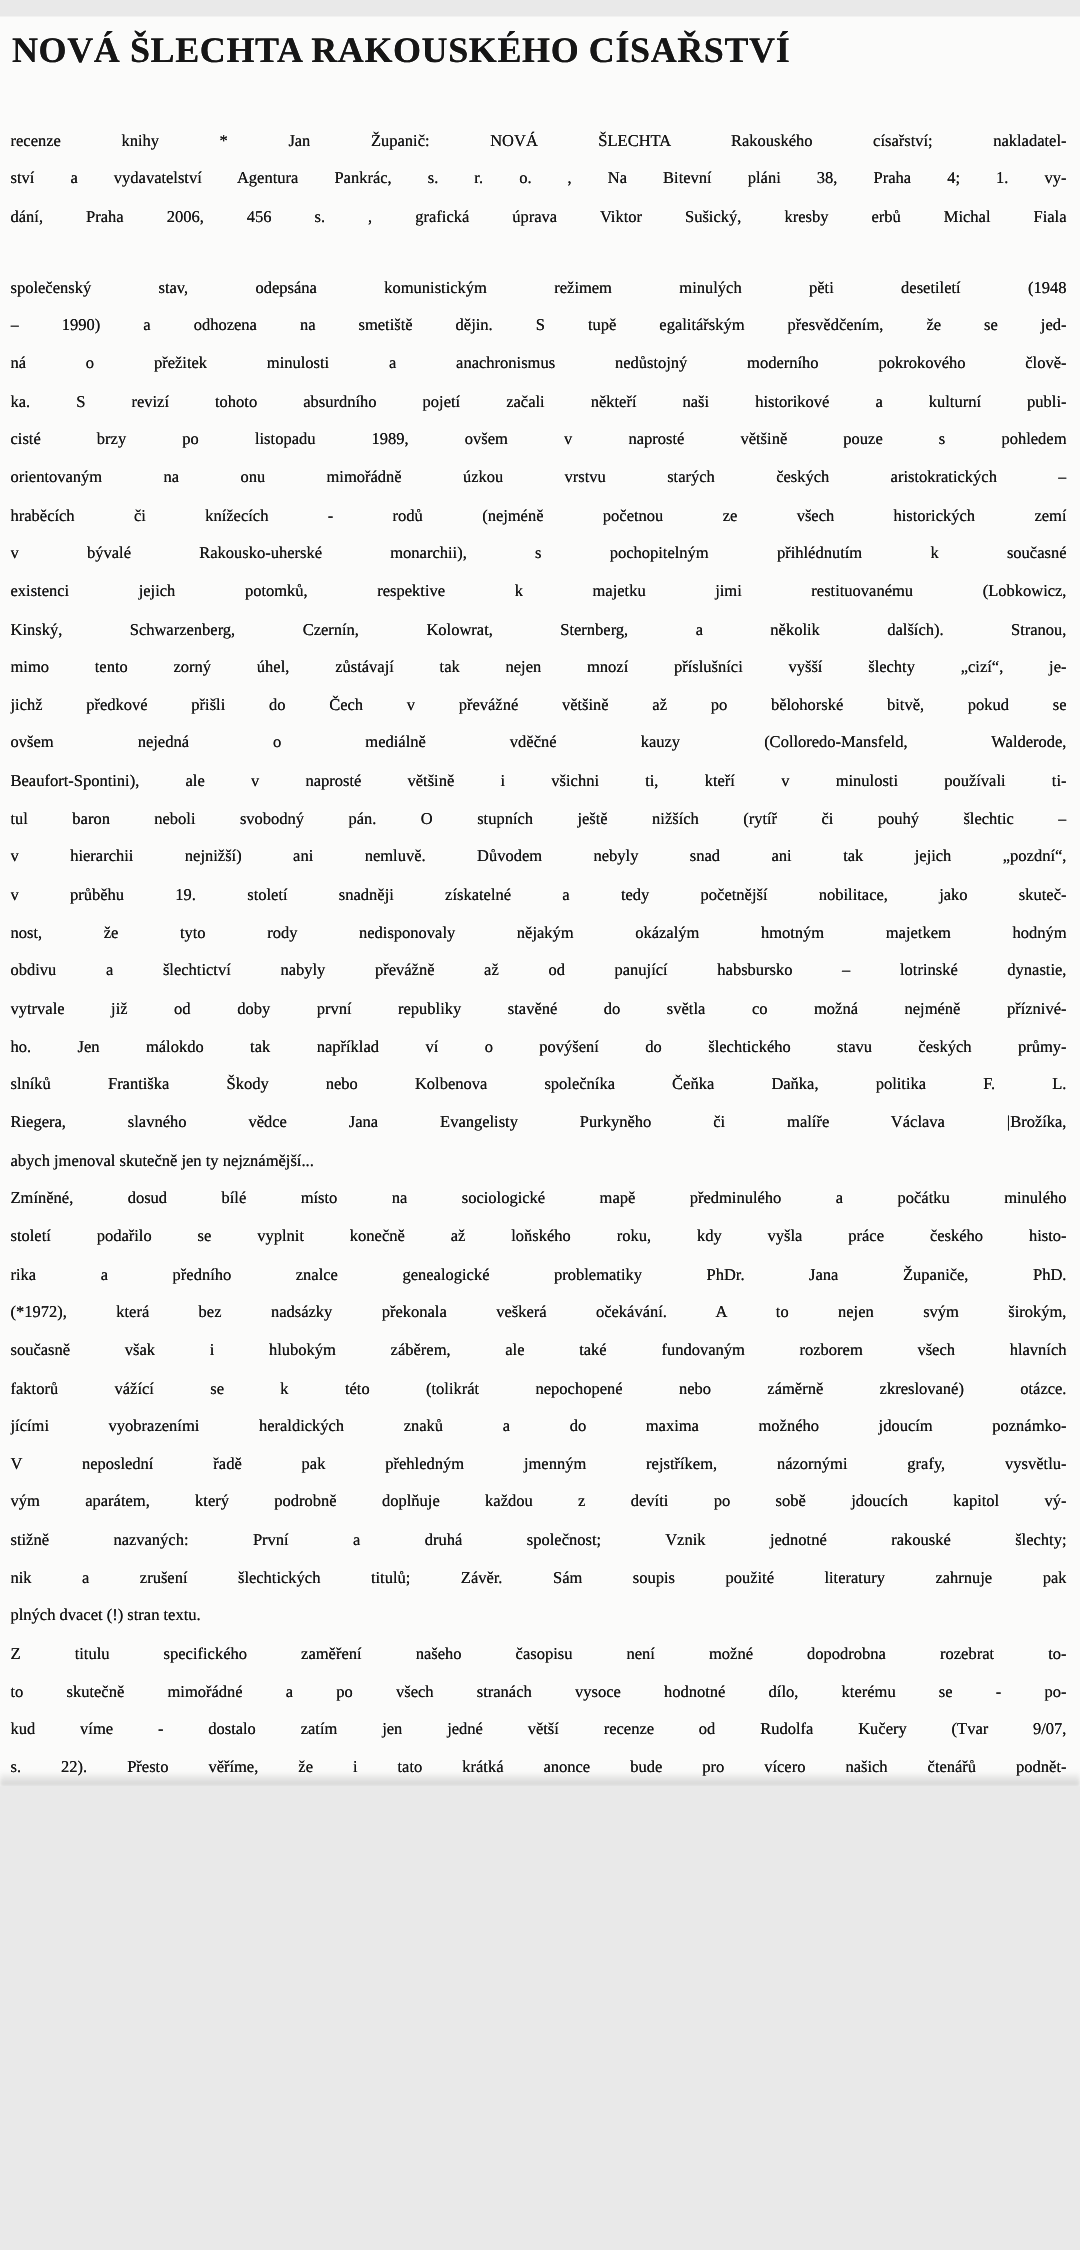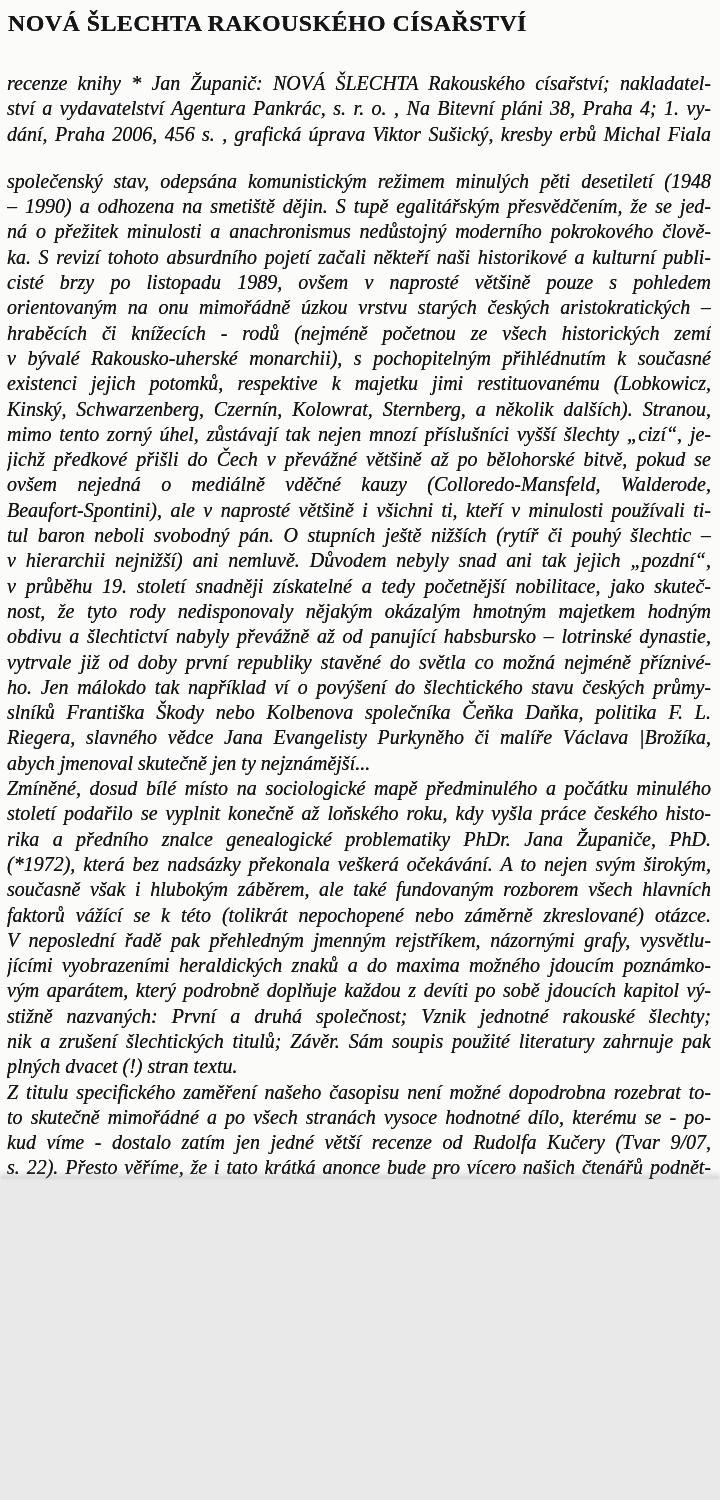--- a/index.html
+++ b/index.html
@@ -4,29 +4,30 @@
 <style>
   * { margin:0; padding:0; box-sizing:border-box; }
   html,body { background:#e9e9e9; }
   .page {
     position:relative;
     width:720px; height:1180px;
     background:#fbfbfa;
     overflow:hidden;
     font-family:"Liberation Serif","DejaVu Serif",serif;
     color:#161616;
+    margin-top:11px;
   }
   .title {
     margin:8px 0 0 8px;
     font-size:24px; line-height:30px;
     font-weight:bold; letter-spacing:0.4px;
     text-shadow:0 0 0.4px #161616;
   }
   .text-col { padding:0 9px 0 7px; }
-  .para { font-size:20px;font-style:italic; }
+  .para { font-size:11px; }
   .header-para { margin-top:33px; }
   .body-text { margin-top:22px; }
   .line {
     height:25.3px; line-height:25.3px;
     text-align:justify; text-align-last:justify;
     overflow:hidden; white-space:normal;
     text-shadow:0 0 0.35px #1a1a1a;
   }
   .line.short { text-align-last:left; }
   .signature {
@@ -99,22 +100,22 @@
           <div class="line">Riegera, slavného vědce Jana Evangelisty Purkyněho či malíře Václava |Brožíka,</div>
           <div class="line short">abych jmenoval skutečně jen ty nejznámější...</div>
         </div>
         <div class="para-block">
           <div class="line">Zmíněné, dosud bílé místo na sociologické mapě předminulého a počátku minulého</div>
           <div class="line">století podařilo se vyplnit konečně až loňského roku, kdy vyšla práce českého histo-</div>
           <div class="line">rika a předního znalce genealogické problematiky PhDr. Jana Županiče, PhD.</div>
           <div class="line">(*1972), která bez nadsázky překonala veškerá očekávání. A to nejen svým širokým,</div>
           <div class="line">současně však i hlubokým záběrem, ale také fundovaným rozborem všech hlavních</div>
           <div class="line">faktorů vážící se k této (tolikrát nepochopené nebo záměrně zkreslované) otázce.</div>
+          <div class="line">jícími vyobrazeními heraldických znaků a do maxima možného jdoucím poznámko-</div>
           <div class="line">V neposlední řadě pak přehledným jmenným rejstříkem, názornými grafy, vysvětlu-</div>
-          <div class="line">jícími vyobrazeními heraldických znaků a do maxima možného jdoucím poznámko-</div>
           <div class="line">vým aparátem, který podrobně doplňuje každou z devíti po sobě jdoucích kapitol vý-</div>
           <div class="line">stižně nazvaných: První a druhá společnost; Vznik jednotné rakouské šlechty;</div>
           <div class="line">nik a zrušení šlechtických titulů; Závěr. Sám soupis použité literatury zahrnuje pak</div>
           <div class="line short">plných dvacet (!) stran textu.</div>
         </div>
         <div class="para-block">
           <div class="line">Z titulu specifického zaměření našeho časopisu není možné dopodrobna rozebrat to-</div>
           <div class="line">to skutečně mimořádné a po všech stranách vysoce hodnotné dílo, kterému se - po-</div>
           <div class="line">kud víme - dostalo zatím jen jedné větší recenze od Rudolfa Kučery (Tvar 9/07,</div>
           <div class="line">s. 22). Přesto věříme, že i tato krátká anonce bude pro vícero našich čtenářů podnět-</div>

